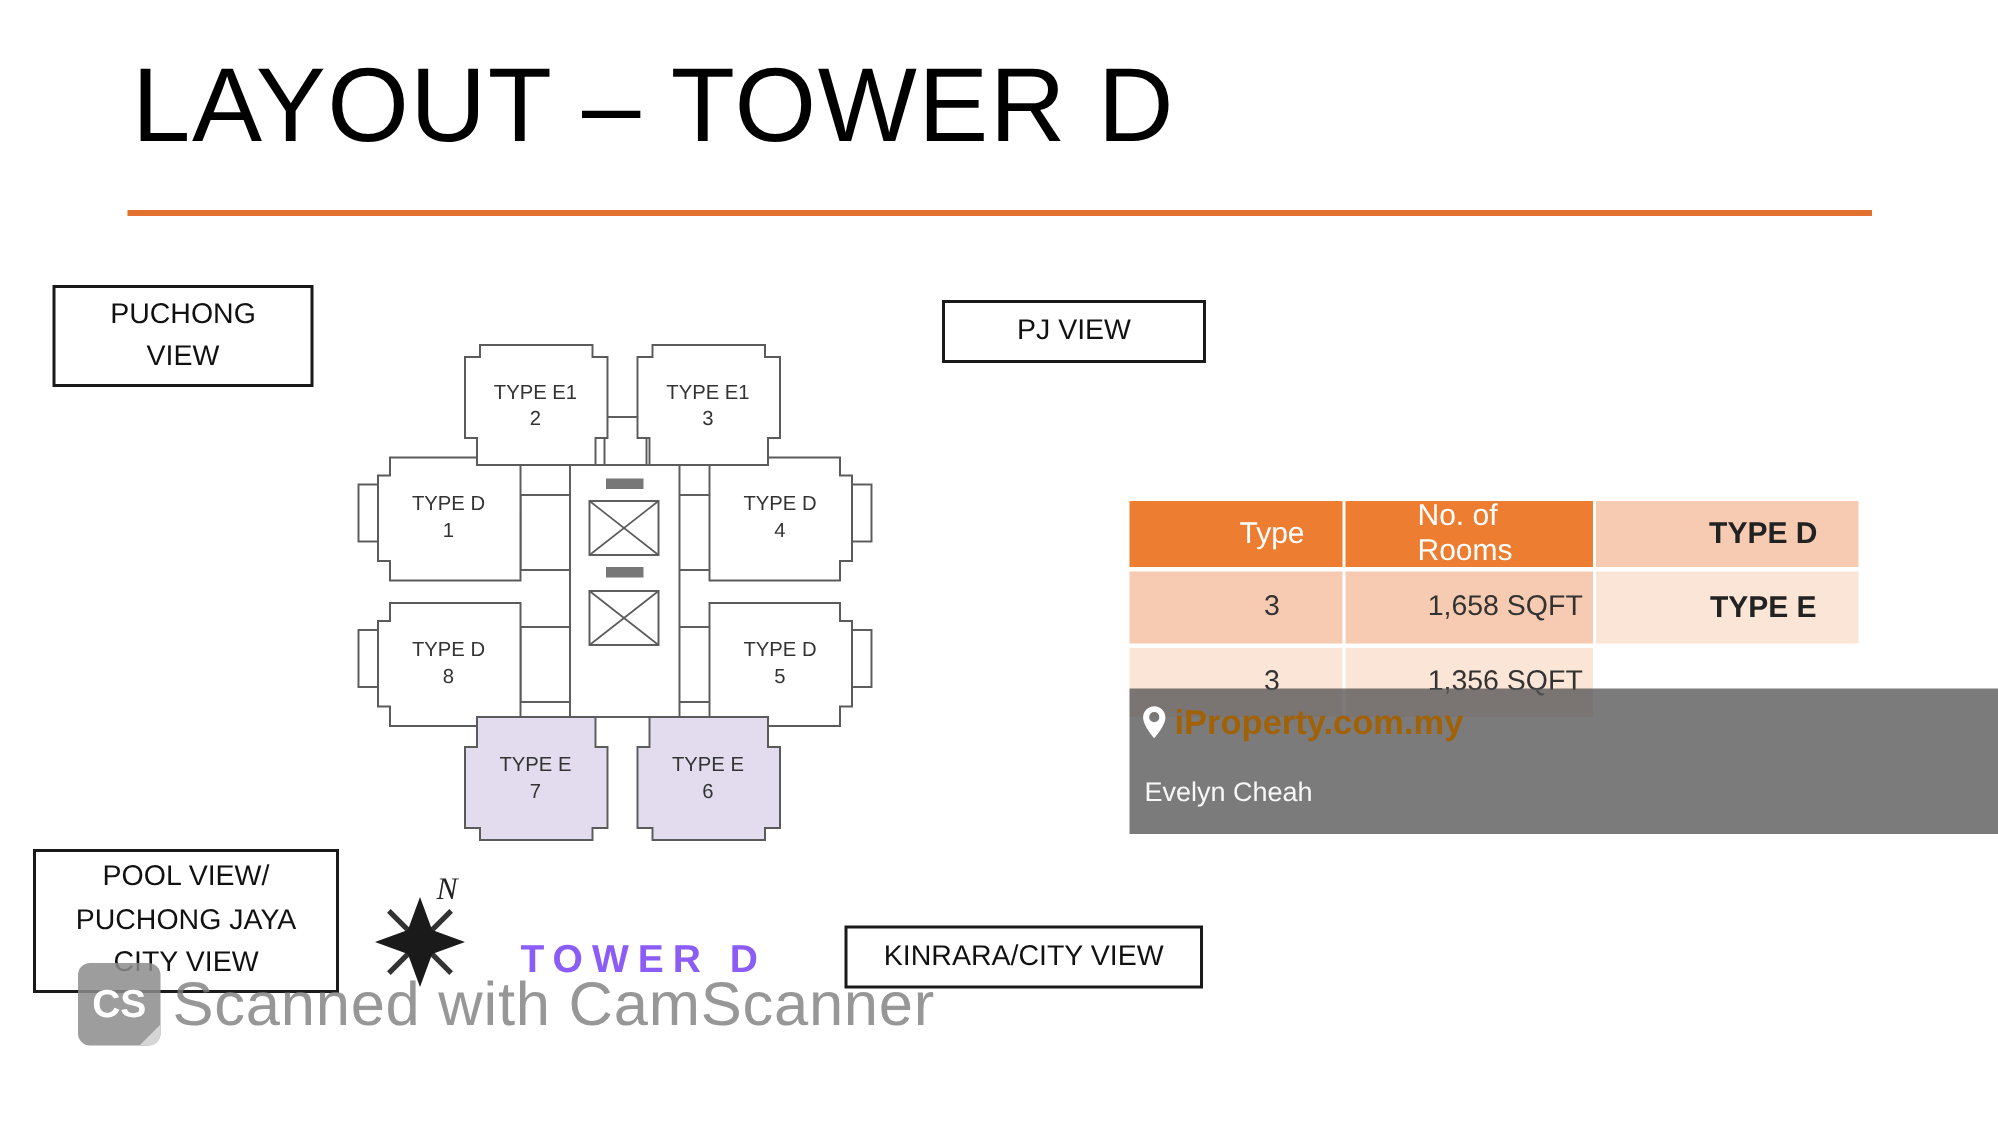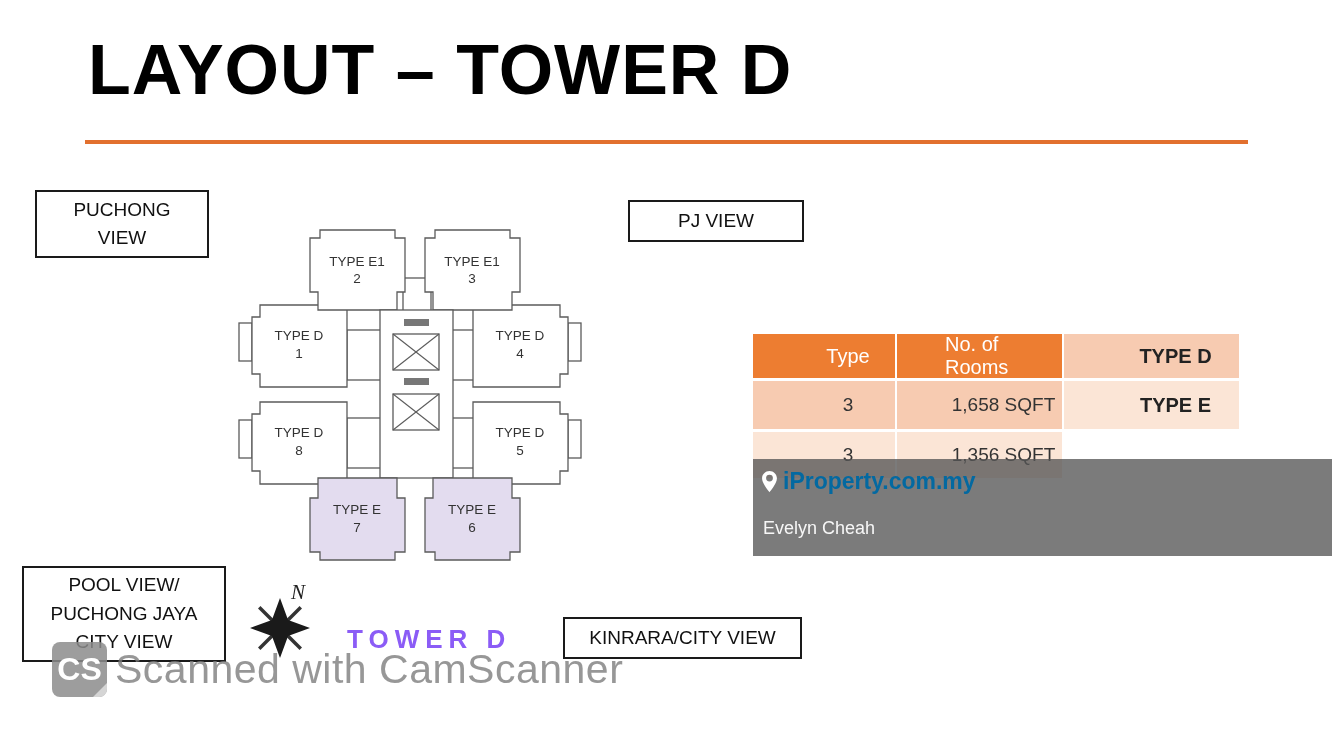--- a/index.html
+++ b/index.html
@@ -5,21 +5,21 @@
   html,body{margin:0;padding:0;}
   body{
     width:1332px;height:750px;position:relative;background:#ffffff;
     font-family:"Liberation Sans",sans-serif;overflow:hidden;color:#111;
   }
   .slide{position:absolute;inset:0;}
 
   
   .title{
     position:absolute;left:88px;top:34px;margin:0;
-    font-size:70px;font-weight:700;letter-spacing:1px;color:#000;line-height:1.05;
+    font-size:70px;font-weight:400;letter-spacing:1px;color:#000;line-height:1.05;
   }
   .accent-line{
     position:absolute;left:85px;top:140px;width:1163px;height:4px;
     background:var(--accent-line,#E2702E);
   }
 
   
   .view-box{
     position:absolute;border:2px solid #1a1a1a;background:#fff;
     display:flex;align-items:center;justify-content:center;text-align:center;
@@ -60,28 +60,28 @@
   .unit-table .td{color:#333;font-size:19px;}
   .unit-table .td.type{font-weight:bold;color:#222;font-size:20px;}
 
   
   .iproperty-overlay{
     position:absolute;left:753px;top:459px;width:579px;height:97px;
     background:var(--overlay-gray,rgba(86,86,86,0.78));color:#fff;
   }
   .brand-line{position:absolute;left:8px;top:9px;display:flex;align-items:center;}
   .pin-icon{margin-right:5px;display:block;}
-  .brand-text{font-size:23px;font-weight:bold;color:#0369a1;}
+  .brand-text{font-size:23px;font-weight:bold;color:#a16207;}
   .agent-name{position:absolute;left:10px;top:59px;font-size:18px;color:#f7f7f7;}
 
   
   .camscanner{position:absolute;left:52px;top:642px;display:flex;align-items:center;}
   .cs-logo{
     width:55px;height:55px;border-radius:8px;background:rgba(140,140,140,0.85);
-    color:#fff;font-weight:bold;font-size:32px;display:flex;align-items:center;justify-content:center;
+    color:#fff;font-weight:bold;font-size:26px;display:flex;align-items:center;justify-content:center;
     position:relative;overflow:hidden;
   }
   .cs-logo::after{
     content:"";position:absolute;right:0;bottom:0;width:0;height:0;
     border-left:14px solid transparent;border-bottom:14px solid rgba(220,220,220,0.9);
   }
   .cs-text{
     margin-left:8px;font-size:41px;color:rgba(125,125,125,0.8);letter-spacing:0.5px;
   }
 </style>

